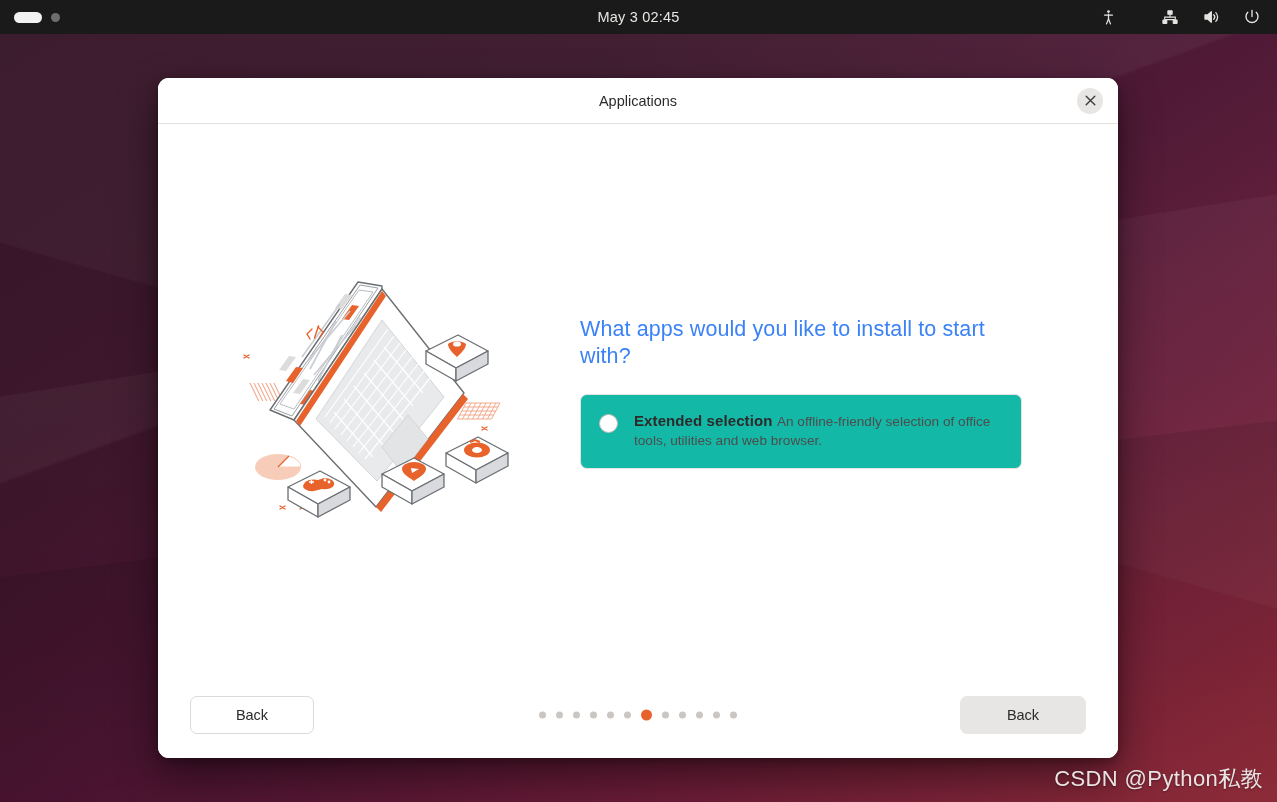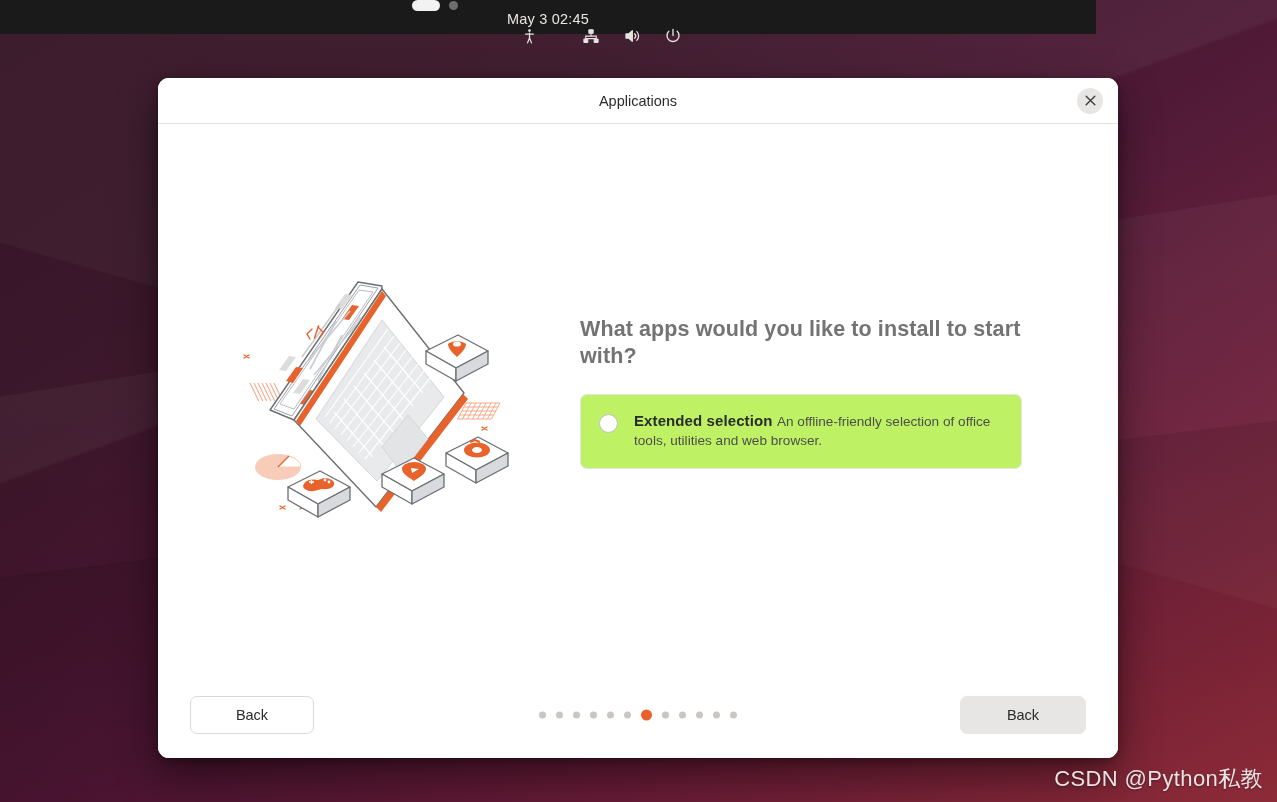--- a/index.html
+++ b/index.html
@@ -44,27 +44,26 @@
     background: linear-gradient(to bottom, rgba(0,0,0,0.10), rgba(0,0,0,0.0));
     transform: rotate(-7deg);
     transform-origin: left top;
     pointer-events: none;
   }
 
   
   #topbar {
     position: absolute;
     left: 0; top: 0;
-    width: 1096px;
+    width: 1277px;
     height: 34px;
     background: #1a1a1a;
     display: flex;
     align-items: center;
     z-index: 30;
-    flex-direction: column;
   }
   .tb-left {
     display: flex;
     align-items: center;
     gap: 9px;
     padding-left: 14px;
     width: 300px;
   }
   .ws-pill {
     width: 28px; height: 11px;
@@ -162,42 +161,42 @@
   
   #content {
     flex: 1;
     padding-right: 18px;
     padding-top: 4px;
     max-width: 460px;
   }
   #page-heading {
     font-size: 21.5px;
     line-height: 1.25;
-    color: #737373;
-    font-weight: 700;
+    color: #3b82f6;
+    font-weight: 400;
     margin-bottom: 24px;
     letter-spacing: 0.1px;
   }
 
   .option-card {
     position: relative;
     border-radius: 7px;
     padding: 17px 18px 17px 18px;
     display: flex;
     gap: 16px;
     align-items: flex-start;
     cursor: pointer;
     margin-bottom: 15px;
   }
   .option-card.selected {
     background: #fadfd1;
     border: 1px solid #e8622c;
   }
   .option-card.unselected {
-    background: #bef264;
+    background: #14b8a6;
     border: 1px solid #e6e4e1;
   }
   .radio {
     width: 19px; height: 19px;
     min-width: 19px;
     border-radius: 50%;
     margin-top: 2px;
     display: flex;
     align-items: center;
     justify-content: center;

